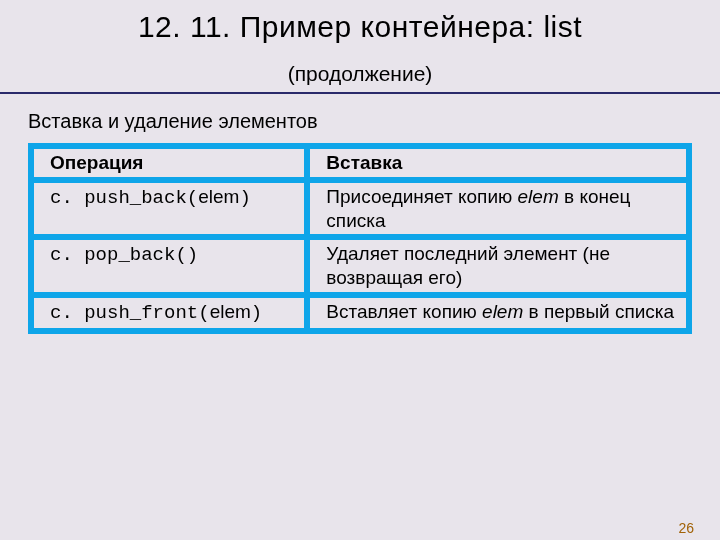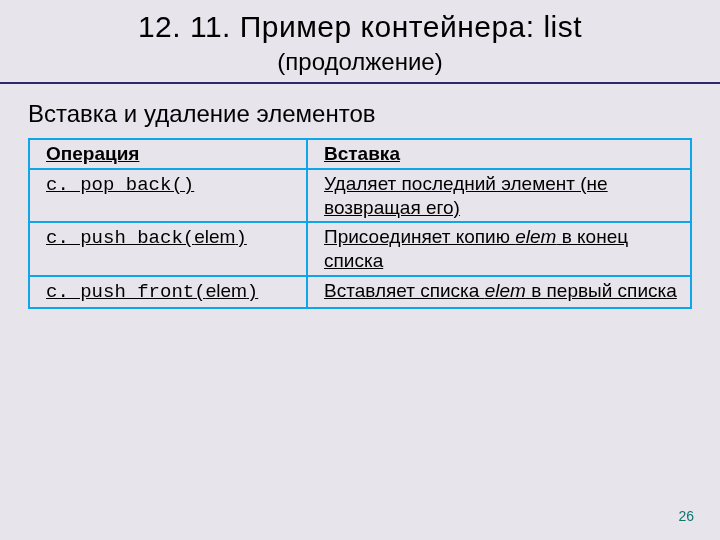--- a/index.html
+++ b/index.html
@@ -23,50 +23,49 @@
     padding-top: 10px;
   }
   .title {
     font-size: 30px;
     font-weight: 400;
     margin: 0;
     padding: 0 20px;
     letter-spacing: 0.5px;
   }
   .subtitle {
-    font-size: 24px;
-    margin-top: 4px;
+    font-size: 21px;
+    margin-top: 18px;
   }
   .title-rule {
     margin: 6px 0 0 0;
     border: none;
     border-top: 2px solid #2a2a6a;
     width: 100%;
   }
   .section {
     padding: 16px 28px 0 28px;
   }
   .section-heading {
-    font-size: 24px;
+    font-size: 20px;
     font-weight: 400;
     margin: 0 0 10px 0;
   }
   table.ops {
     border-collapse: collapse;
     width: 100%;
     table-layout: fixed;
   }
   table.ops th, table.ops td {
-    border: 2px solid #0ea5e9;
+    border: 6px solid #0ea5e9;
     vertical-align: top;
     font-size: 19px;
     line-height: 1.25;
     padding: 2px 6px 2px 16px;
     text-align: left;
-    text-decoration: underline;
   }
   table.ops th {
     font-weight: bold;
     background: #e8e4eb;
   }
   table.ops col.col-op { width: 42%; }
   table.ops col.col-desc { width: 58%; }
   .mono {
     font-family: "Courier New", Courier, monospace;
     font-size: 19px;
@@ -74,23 +73,23 @@
   .mono .param {
     font-family: Arial, sans-serif;
     font-style: normal;
   }
   .desc .term {
     font-style: italic;
   }
   .pagenum {
     position: absolute;
     right: 26px;
-    bottom: 16px;
+    bottom: 4px;
     font-size: 14px;
-    color: #0f766e;
+    color: #a16207;
   }
 </style>
 </head>
 <body>
 
 <div class="slide">
 
   <div class="title-block">
     <h1 class="title">12. 11. Пример контейнера: list</h1>
     <div class="subtitle">(продолжение)</div>
@@ -105,40 +104,40 @@
         <col class="col-op">
           <col class="col-desc">
       </colgroup>
       <tbody>
           <tr>
         <th>Операция</th>
         <th>Вставка</th>
       </tr>
       <tr>
         <td>
+          <span class="mono"><span>c. push_back(</span><span class="param">elem</span><span>)</span></span>
+        </td>
+        <td class="desc">
+          <span>Присоединяет копию </span><span class="term">elem</span><span> в конец списка</span>
+        </td>
+      </tr>
+      <tr>
+        <td>
           <span class="mono"><span>c. pop_back()</span><span class="param"></span><span></span></span>
         </td>
         <td class="desc">
           <span>Удаляет последний элемент (не возвращая его)</span><span class="term"></span><span></span>
         </td>
       </tr>
       <tr>
         <td>
-          <span class="mono"><span>c. push_back(</span><span class="param">elem</span><span>)</span></span>
-        </td>
-        <td class="desc">
-          <span>Присоединяет копию </span><span class="term">elem</span><span> в конец списка</span>
-        </td>
-      </tr>
-      <tr>
-        <td>
           <span class="mono"><span>c. push_front(</span><span class="param">elem</span><span>)</span></span>
         </td>
         <td class="desc">
-          <span>Вставляет списка </span><span class="term">elem</span><span> в первый списка</span>
+          <span>Вставляет копию </span><span class="term">elem</span><span> в первый списка</span>
         </td>
       </tr>
     </tbody>
       </table>
   </div>
 
   <div class="pagenum">26</div>
 </div>
 
 </body></html>

